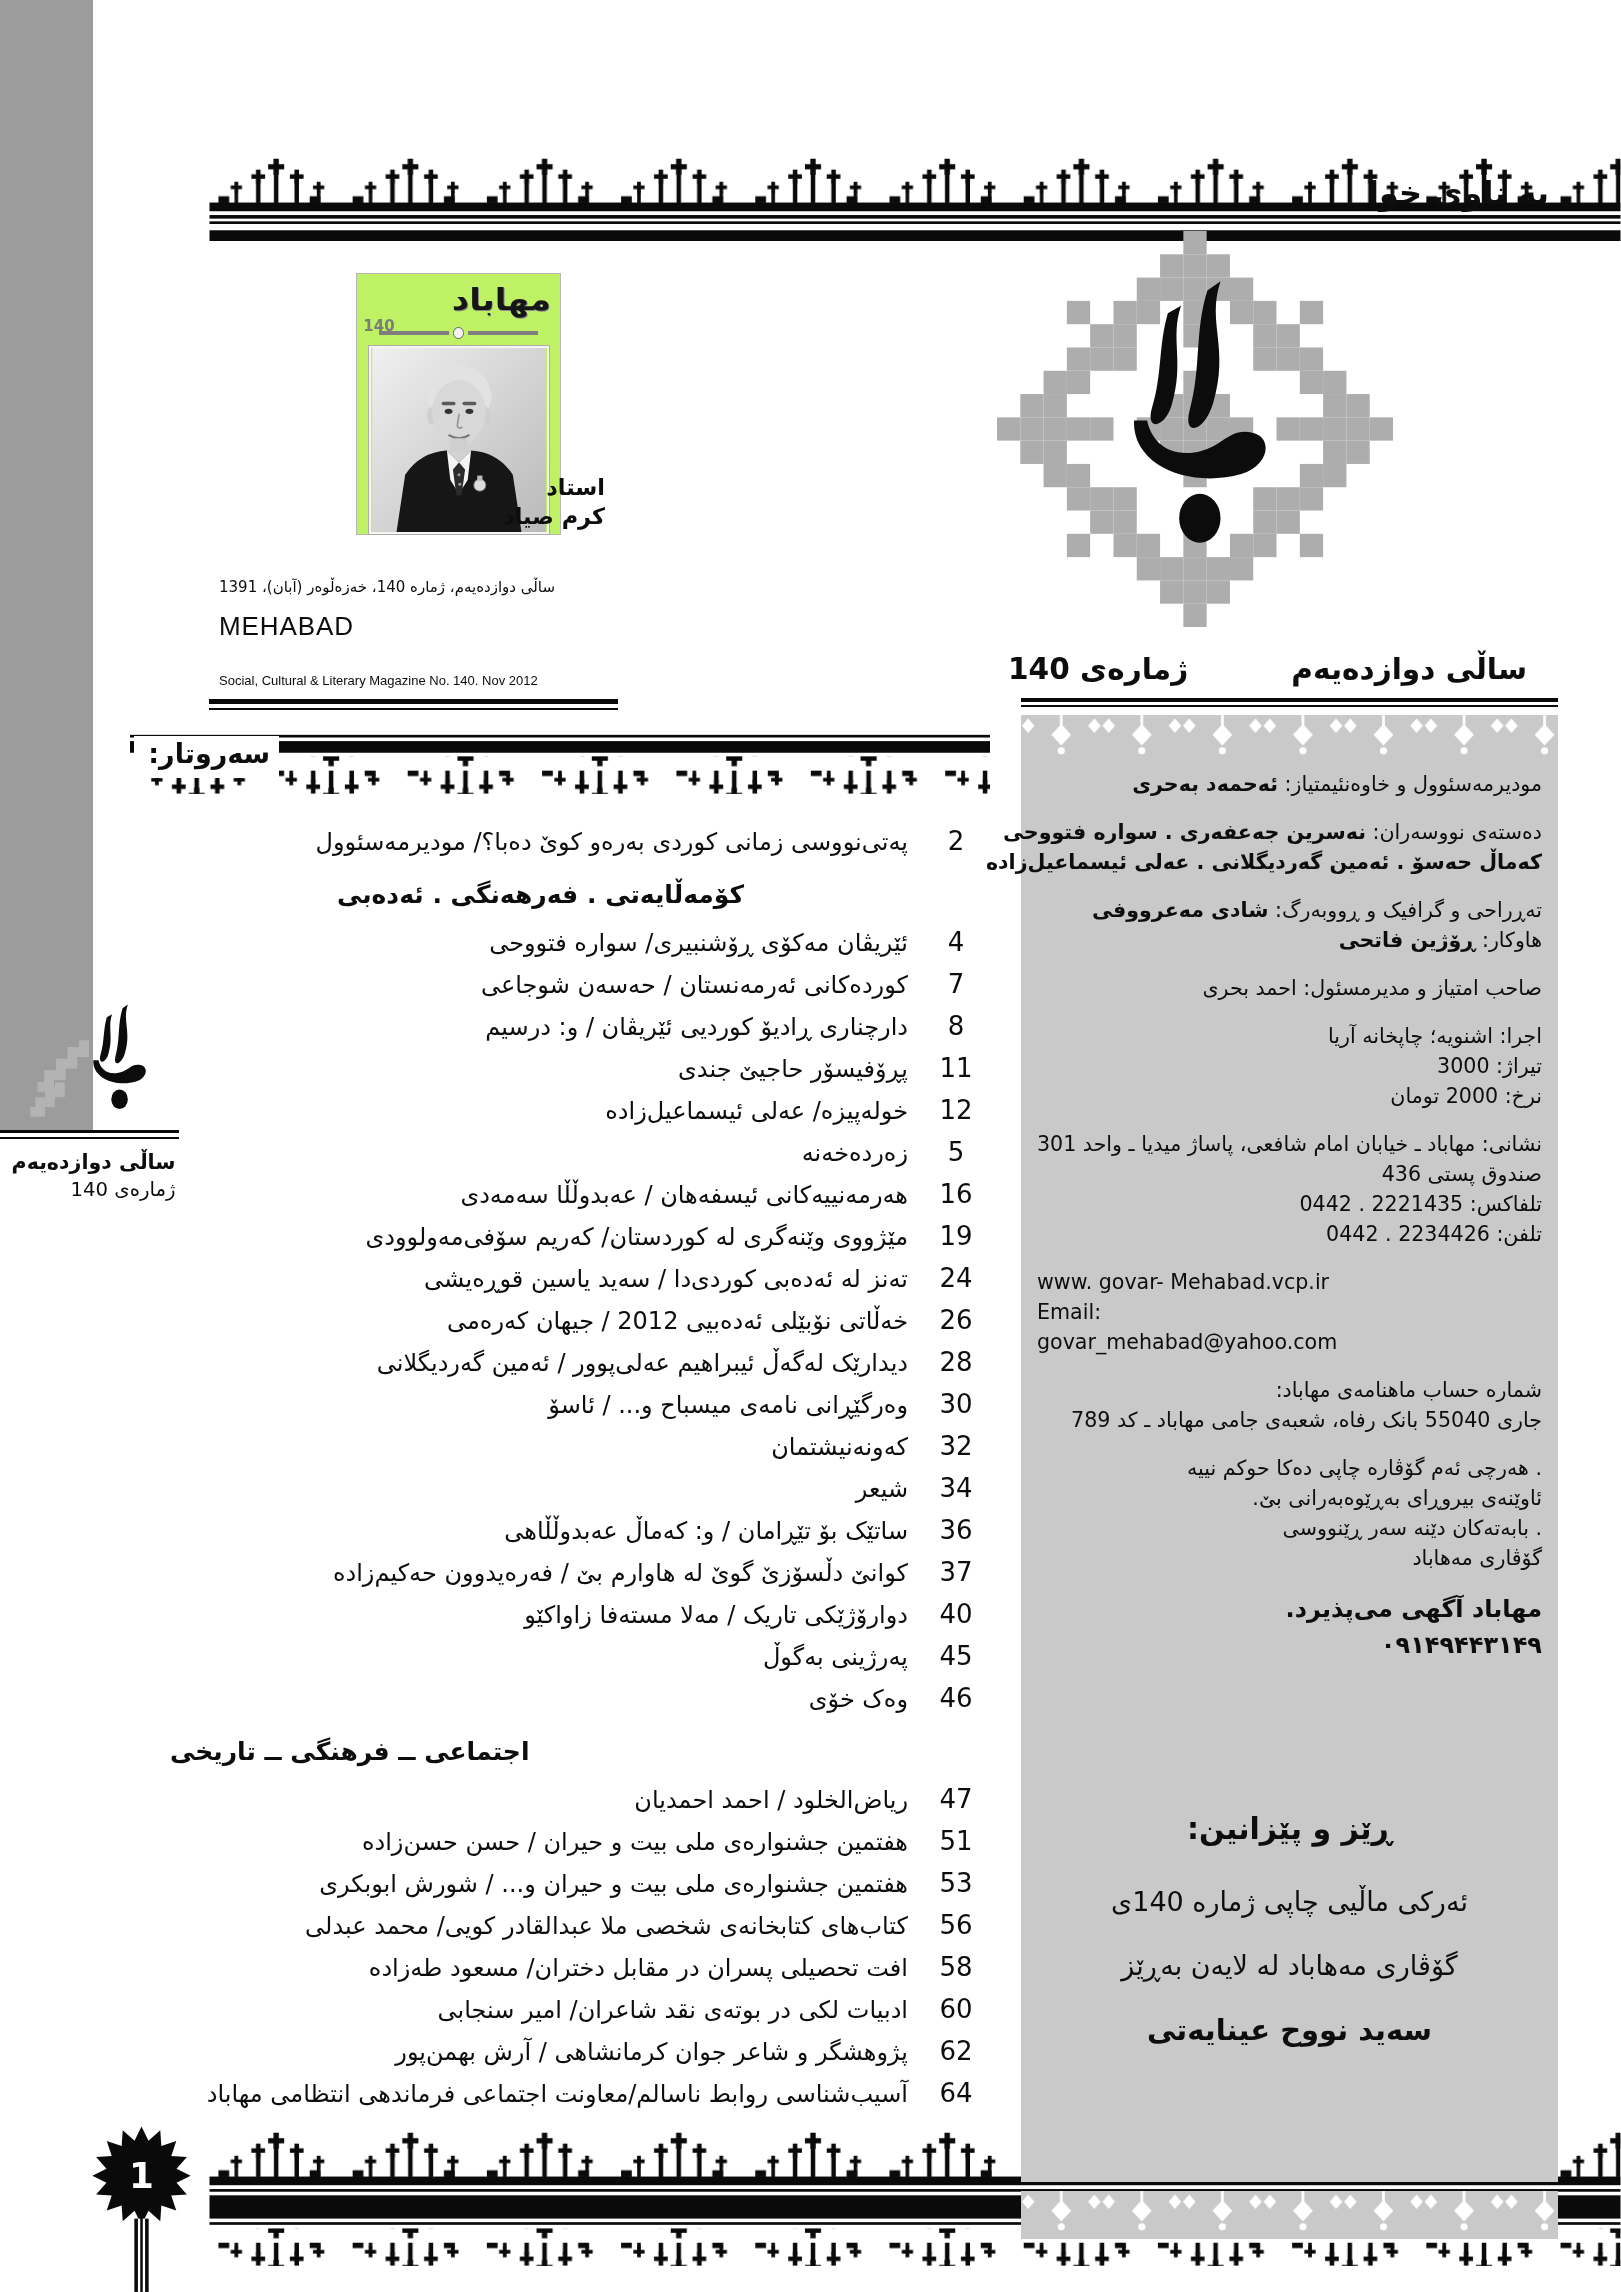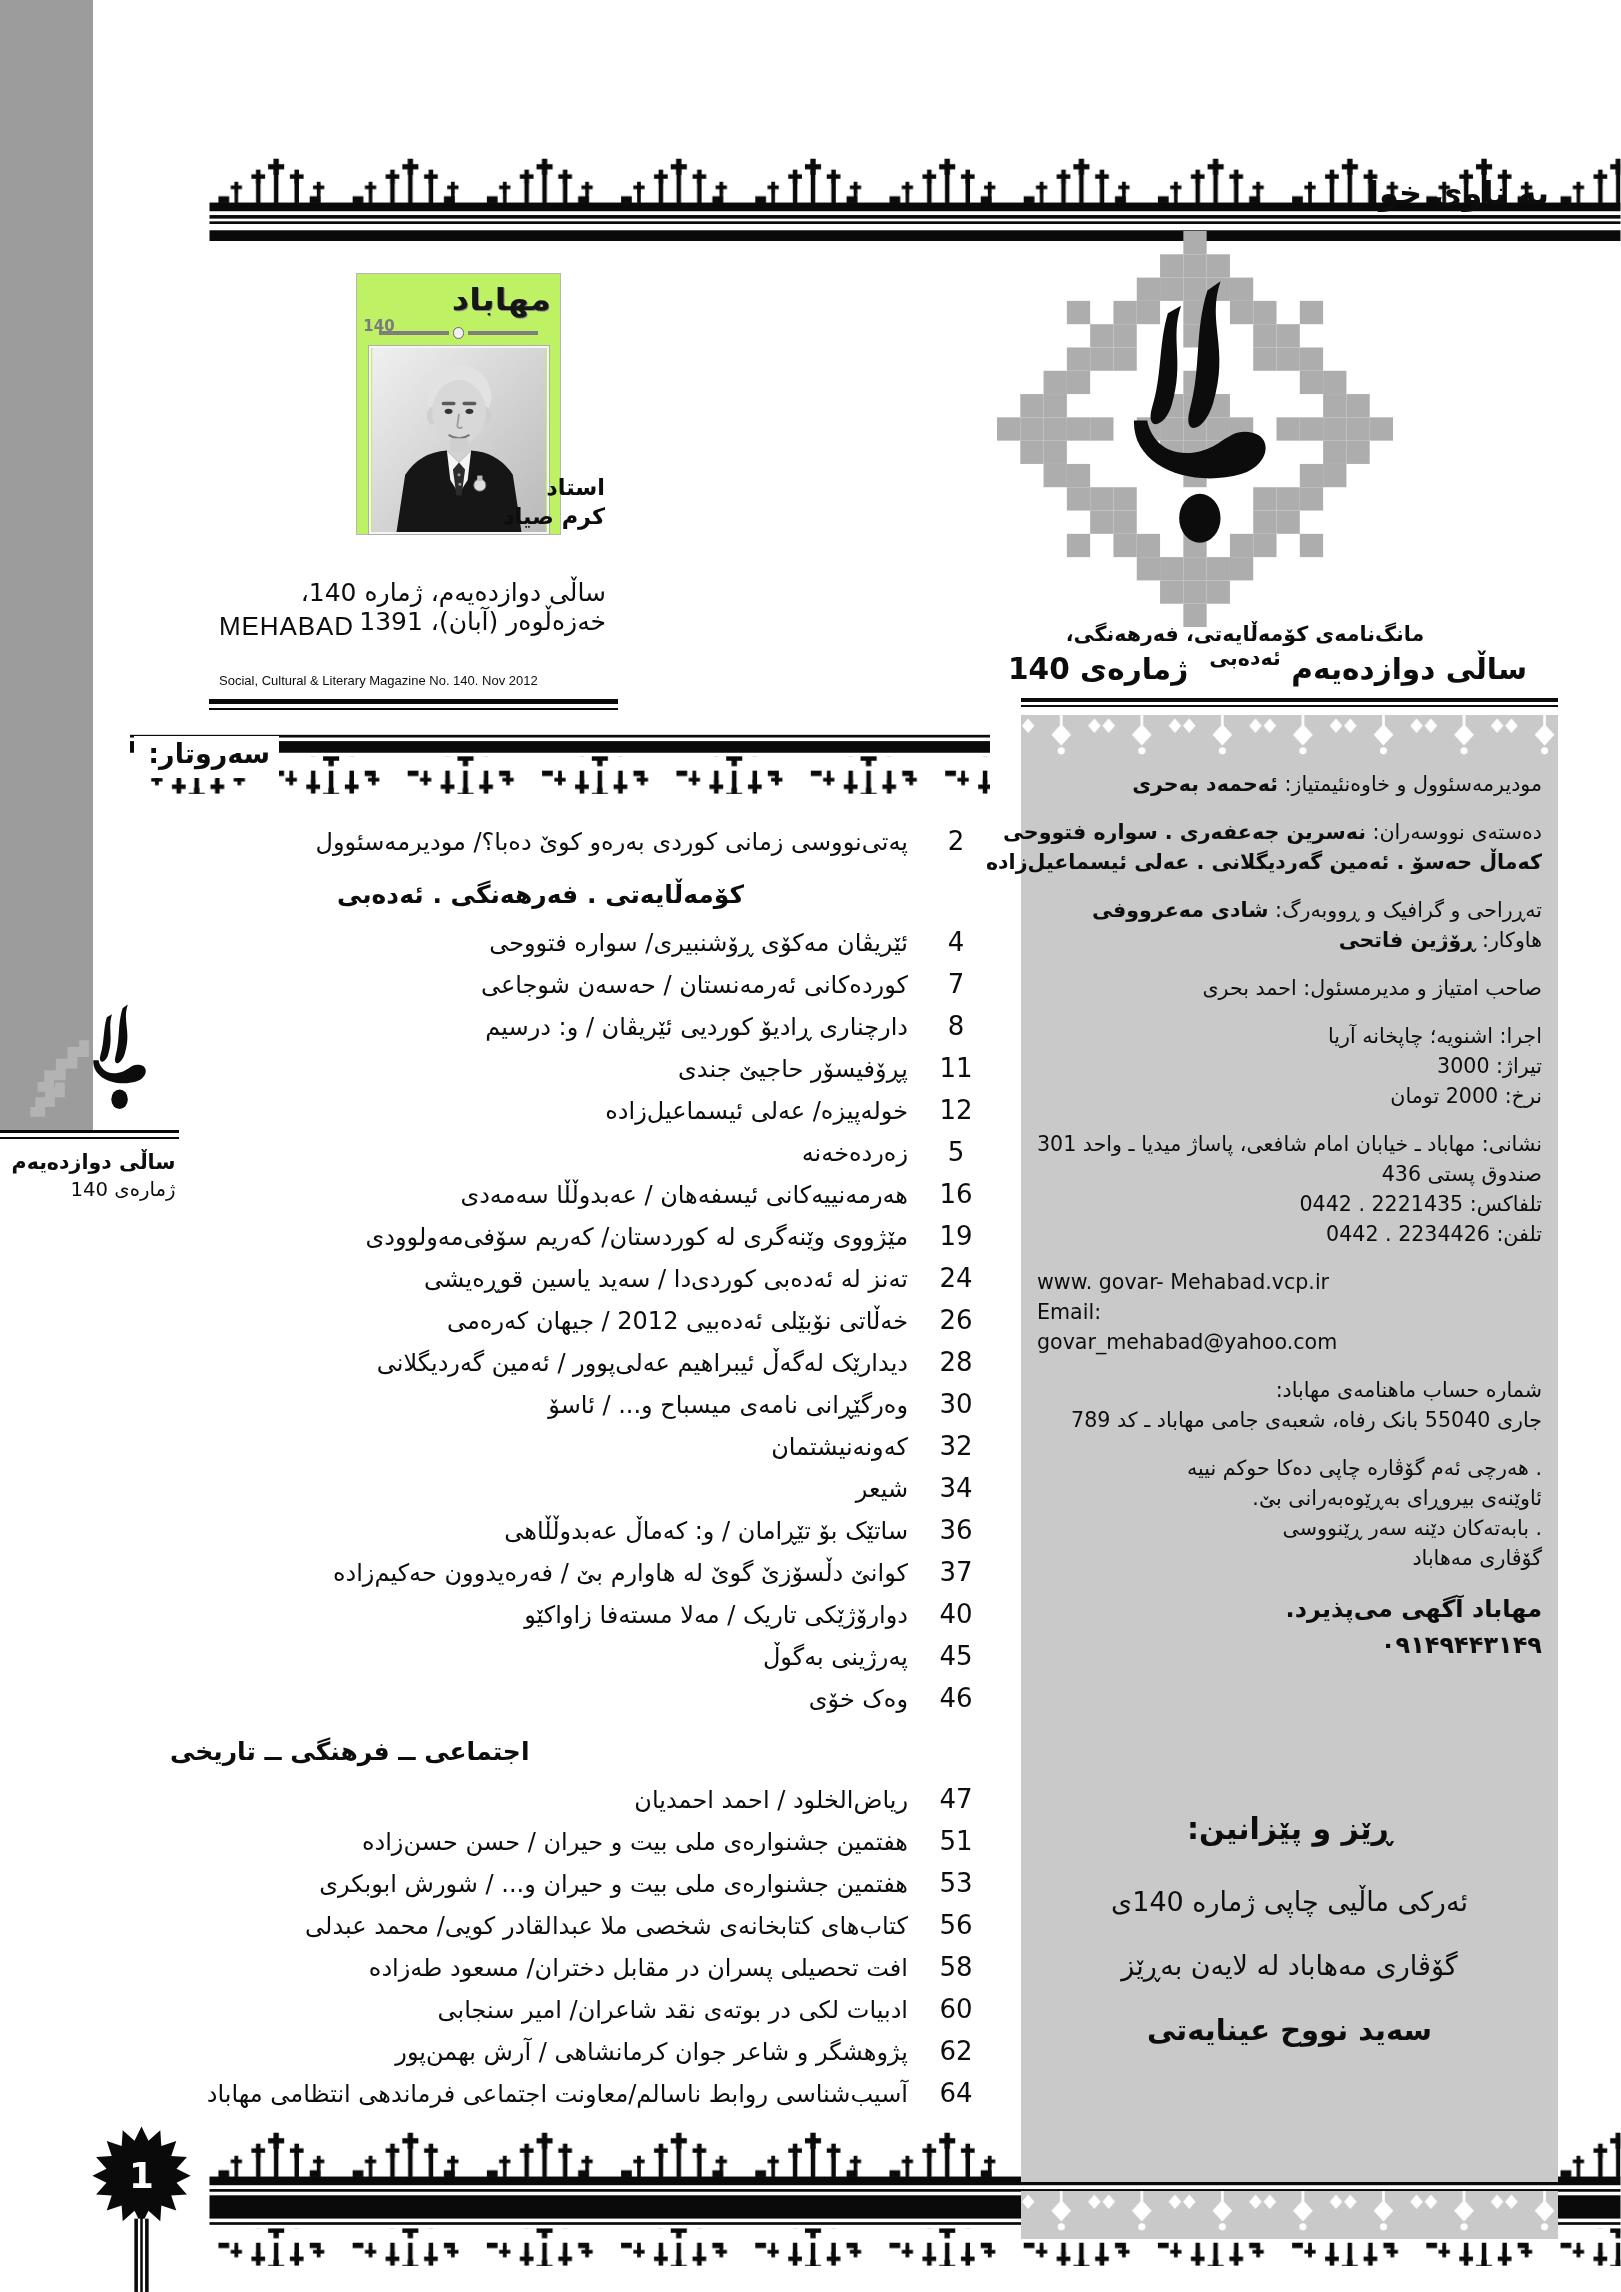--- a/index.html
+++ b/index.html
@@ -37,21 +37,21 @@
             color:#161616;transform:scaleY(0.9);text-shadow:0.9px 0.9px 0 #8a8a8a;}
   .cov-lines{position:absolute;left:7.2px;right:7.2px;top:50px;text-align:center;white-space:nowrap;}
   .cl{display:inline-block;height:3.6px;background:#7e7e7e;width:70px;margin:0 3.6px;vertical-align:middle;}
   .cl2{display:inline-block;height:2.7px;background:#949494;width:54px;margin:0 2.7px;vertical-align:middle;}
   .cov-circ{display:inline-block;width:9.9px;height:9.9px;border:1.8px solid #666;border-radius:50%;
             vertical-align:middle;background:#f2f2f2;}
   .cov-140{position:absolute;left:6.3px;top:43px;font-weight:bold;font-size:15px;color:#7b7b7b;}
   .portrait{position:absolute;left:11.6px;top:72px;border:2.7px solid #f5f5f5;outline:0.9px solid #adadad;}
   .photo-caption{left:494px;top:473px;width:111px;direction:rtl;text-align:right;
                  font-weight:bold;font-size:22.4px;line-height:29px;}
-  .issue-line{left:203px;top:578px;width:403px;direction:rtl;text-align:right;font-size:25px;}
+  .issue-line{left:219px;top:578px;width:403px;direction:rtl;text-align:left;font-size:15px;}
   .en-title{left:219px;top:611px;font-size:26px;letter-spacing:0.9px;font-family:"Liberation Sans",sans-serif;}
   .en-sub{left:219px;top:673px;font-size:13px;font-family:"Liberation Sans",sans-serif;}
   .rule-l1{left:209px;top:699px;width:409px;height:5.4px;background:#0a0a0a;}
   .rule-l2{left:209px;top:708px;width:409px;height:1.8px;background:#0a0a0a;}
   
   .editorial{left:134px;top:736px;background:#fff;padding:1.8px 9px 9px 14.3px;direction:rtl;
              font-weight:bold;font-size:27px;z-index:2;}
   .toc{left:170px;top:826px;width:811px;direction:rtl;}
   .toc-heading{font-weight:bold;font-size:25px;height:36px;margin:11.6px 0;text-align:right;}
   .toc-heading.hleft{text-align:left;}
@@ -214,21 +214,20 @@
         <rect x="234" y="364" width="26" height="26"></rect>
         <rect x="260" y="364" width="26" height="26"></rect>
         <rect x="182" y="390" width="26" height="26"></rect>
         <rect x="208" y="390" width="26" height="26"></rect>
         <rect x="234" y="390" width="26" height="26"></rect>
         <rect x="208" y="416" width="26" height="26"></rect>
       </g>
     <use href="#calli" transform="translate(92,56) scale(1.05)"></use>
   </svg>
 
-  <div class="abs logo-sub">مانگ‌نامەی کۆمەڵایەتی، فەرهەنگی، ئەدەبی</div>
   <div class="abs year-lab">ساڵی دوازدەیەم</div>
   <div class="abs issue-lab">ژمارەی 140</div>
   <div class="abs rule-r1"></div>
   <div class="abs rule-r2"></div>
 
   <div class="abs cover">
     <div class="cov-mast">مهاباد</div>
     <div class="cov-140">140</div>
     <div class="cov-lines">
       <span class="cl"></span><span class="cov-circ"></span><span class="cl"></span><br>

